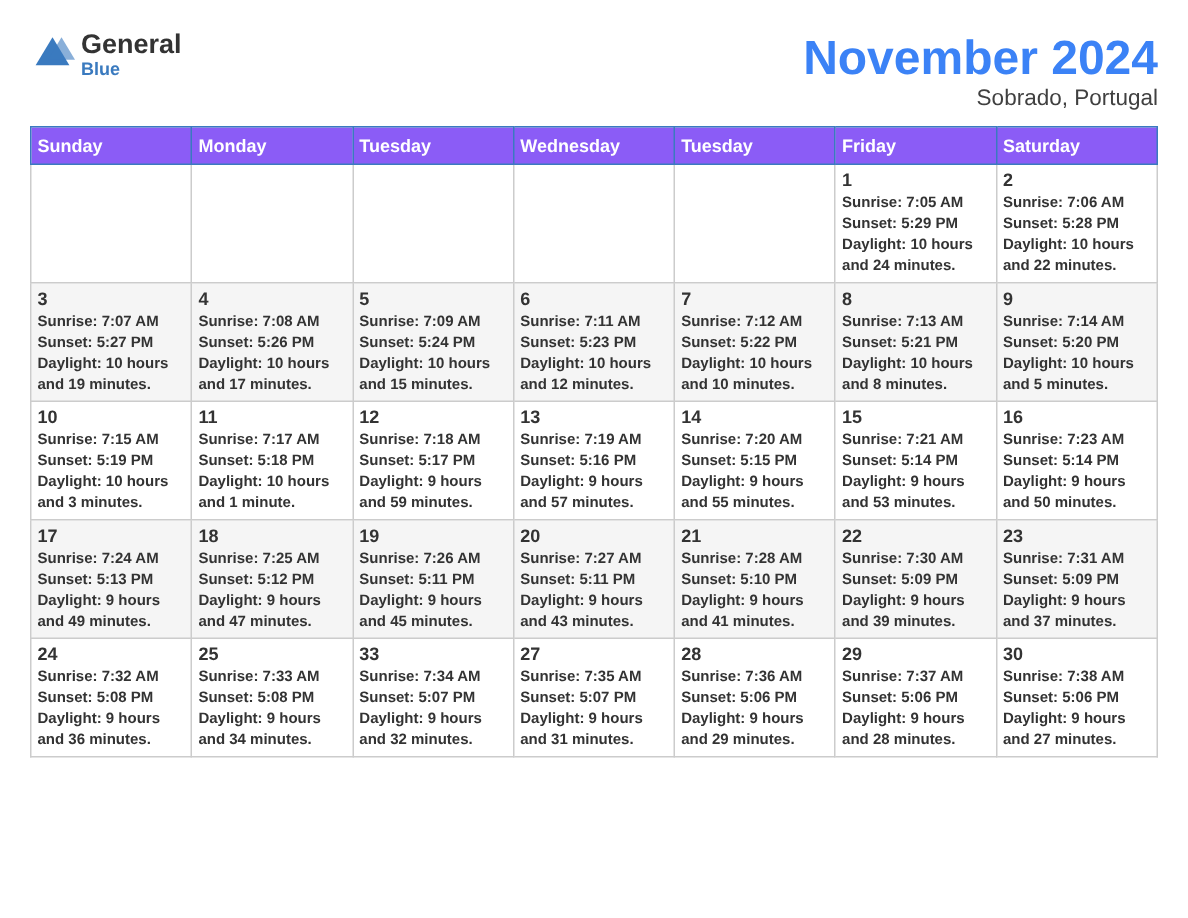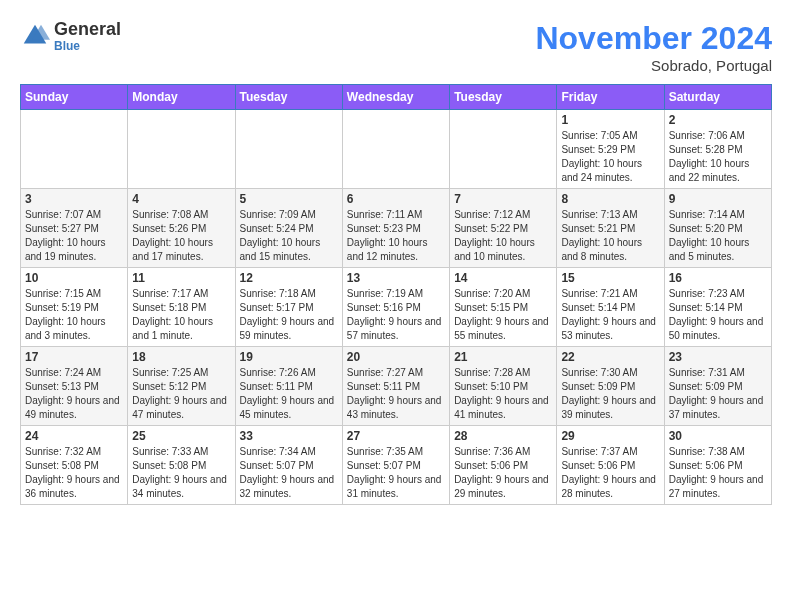--- a/index.html
+++ b/index.html
@@ -84,20 +84,21 @@
       font-size: 12px;
       font-weight: bold;
       color: #333;
       display: block;
       margin-bottom: 2px;
     }
     .day-info {
       color: #333;
       font-size: 10px;
       line-height: 1.4;
+      font-weight: bold;
     }
     .empty-cell {
       background: #fff !important;
     }
     .row-even td { background-color: #f5f5f5; }
     .row-odd td { background-color: #fff; }
   </style>
 </head>
 <body>
 

